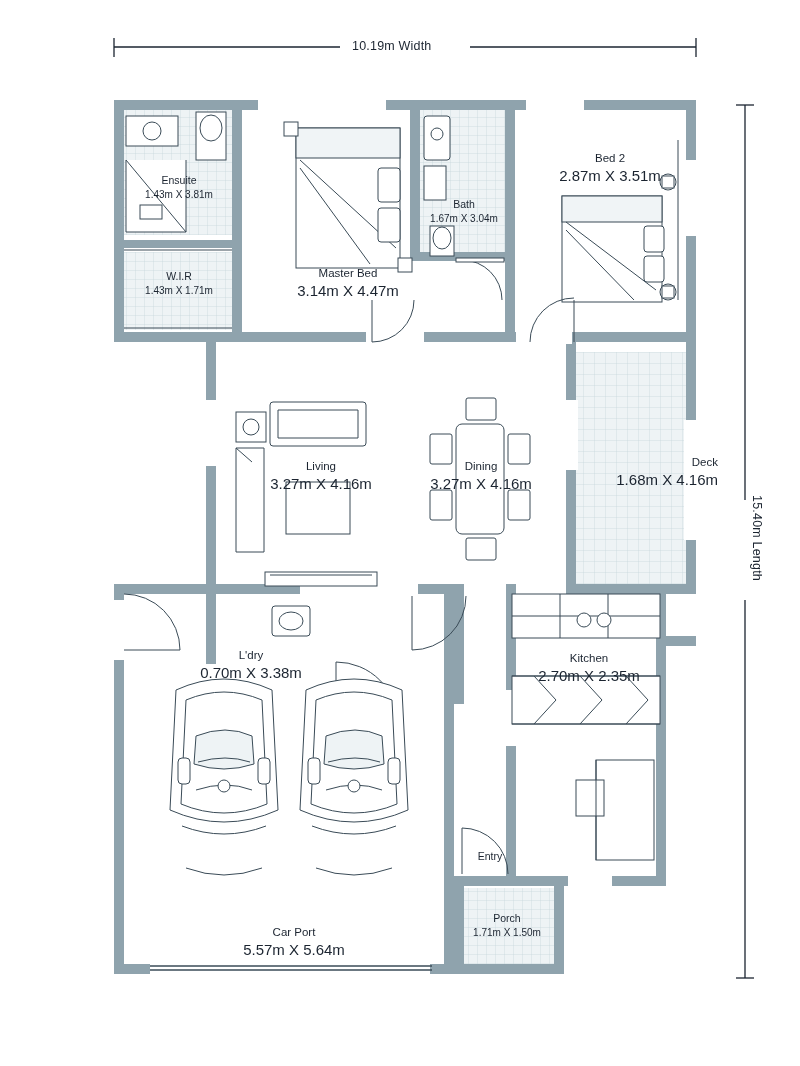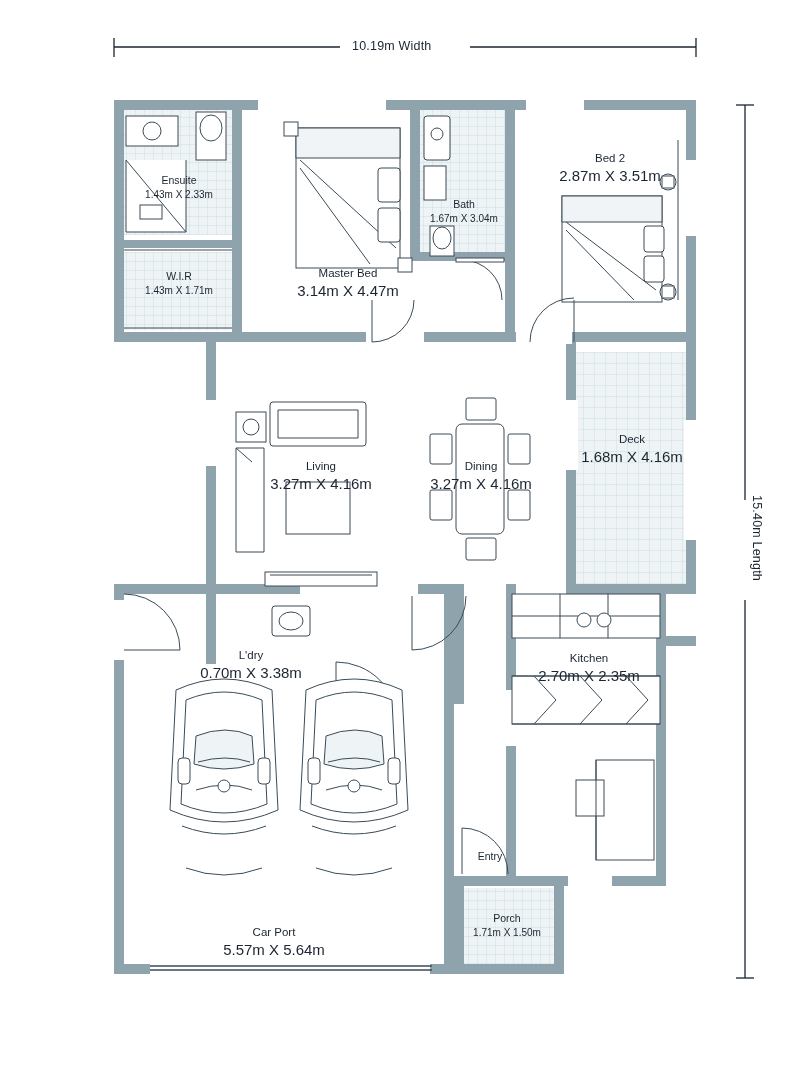--- a/index.html
+++ b/index.html
@@ -263,21 +263,21 @@
       <path d="M150 970 H432" stroke-width="1.4"></path>
     </g>
   </svg>
 
   <div class="dim-top-label" style="left:352px;top:39px;">10.19m Width</div>
 
   <div class="dim-right-label" style="left:764px;top:495px;">15.40m Length</div>
 
   <div class="room small" style="left:120px;top:174px;width:118px;">
     <span class="nm">Ensuite</span>
-    <span class="sz">1.43m X 2.33m</span>
+    <span class="sz">1.43m X 3.81m</span>
   </div>
 
   <div class="room small" style="left:120px;top:270px;width:118px;">
     <span class="nm">W.I.R</span>
     <span class="sz">1.43m X 1.71m</span>
   </div>
 
   <div class="room" style="left:250px;top:266px;width:196px;">
     <span class="nm">Master Bed</span>
     <span class="sz">3.14m X 4.47m</span>
@@ -296,42 +296,42 @@
   <div class="room" style="left:234px;top:459px;width:174px;">
     <span class="nm">Living</span>
     <span class="sz">3.27m X 4.16m</span>
   </div>
 
   <div class="room" style="left:394px;top:459px;width:174px;text-align:center;">
     <span class="nm">Dining</span>
     <span class="sz">3.27m X 4.16m</span>
   </div>
 
-  <div class="room" style="left:546px;top:432px;width:172px;">
+  <div class="room" style="left:546px;top:455px;width:172px;text-align:right;">
     <span class="nm">Deck</span>
     <span class="sz">1.68m X 4.16m</span>
   </div>
 
   <div class="room" style="left:168px;top:648px;width:166px;">
     <span class="nm">L'dry</span>
     <span class="sz">0.70m X 3.38m</span>
   </div>
 
   <div class="room" style="left:510px;top:651px;width:158px;">
     <span class="nm">Kitchen</span>
     <span class="sz">2.70m X 2.35m</span>
   </div>
 
 
   <div class="room small" style="left:462px;top:850px;width:56px;">
     <span class="nm">Entry</span>
     <span class="sz"></span>
   </div>
 
-  <div class="room" style="left:188px;top:925px;width:172px;">
+  <div class="room" style="left:208px;top:925px;width:172px;">
     <span class="nm">Car Port</span>
     <span class="sz">5.57m X 5.64m</span>
   </div>
 
   <div class="room small" style="left:448px;top:912px;width:118px;">
     <span class="nm">Porch</span>
     <span class="sz">1.71m X 1.50m</span>
   </div>
 
 </div>

